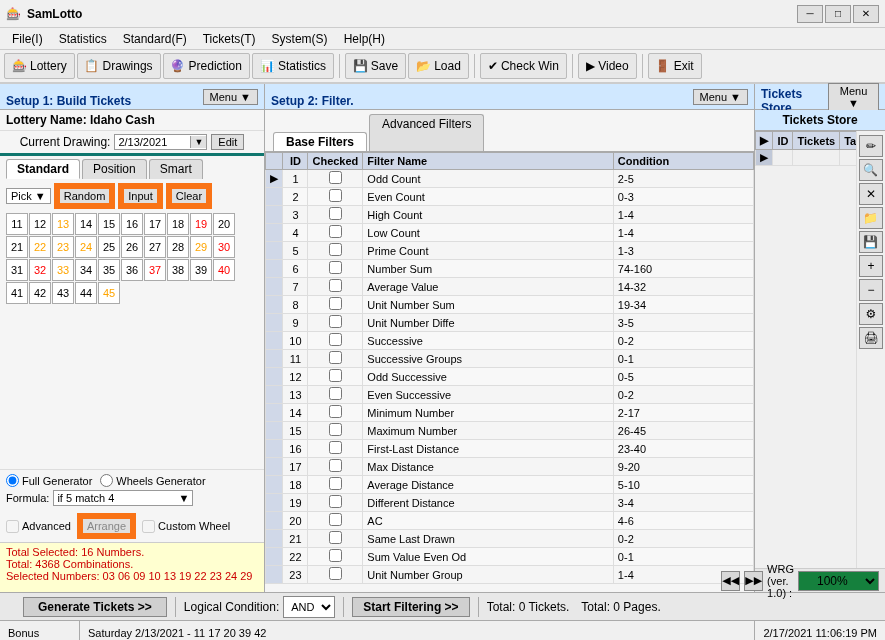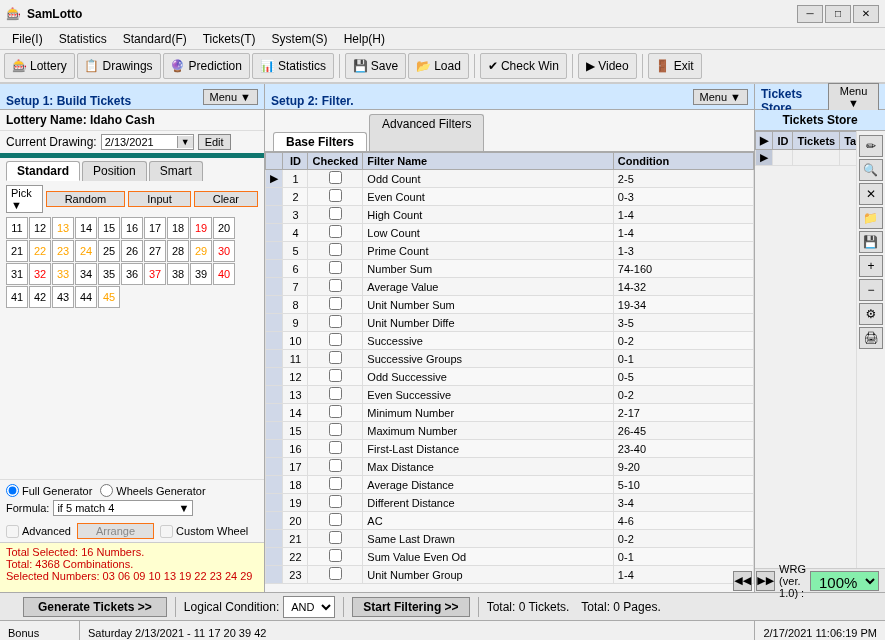--- a/index.html
+++ b/index.html
@@ -25,33 +25,33 @@
 
     
     .left-panel { width: 265px; border-right: 1px solid #aaa; display: flex; flex-direction: column; background: #f5f5f5; }
     .panel-header { background: #d0e8ff; padding: 3px 6px; display: flex; align-items: center; justify-content: space-between; border-bottom: 1px solid #aaa; height: 26px; }
     .panel-title { font-weight: bold; font-size: 12px; color: #003080; margin-top: 8px; }
     .menu-btn { padding: 1px 6px; border: 1px solid #888; background: #e0e0e0; cursor: pointer; font-size: 11px; display: flex; align-items: center; gap: 2px; }
 
     .lottery-name { padding: 3px 6px; font-size: 12px; border-bottom: 1px solid #ddd; }
     .lottery-name span { font-weight: bold; }
 
-    .current-drawing { padding: 3px 6px; display: flex; align-items: center; gap: 4px; border-bottom: 5px solid #0f766e; }
+    .current-drawing { padding: 3px 6px; display: flex; align-items: center; gap: 4px; border-bottom: 3px solid #0f766e; justify-content: center; }
     .drawing-combo { display: flex; align-items: center; border: 1px solid #999; background: white; }
     .drawing-combo input { border: none; padding: 1px 3px; font-size: 11px; width: 75px; outline: none; }
     .drawing-combo .dd-arrow { border-left: 1px solid #999; padding: 1px 3px; background: #e0e0e0; cursor: pointer; font-size: 9px; }
     .edit-btn { padding: 1px 6px; border: 1px solid #888; background: #e0e0e0; cursor: pointer; font-size: 11px; }
 
     .tabs-row { display: flex; padding: 3px 6px 0; gap: 2px; }
     .tab { padding: 2px 10px; border: 1px solid #aaa; border-bottom: none; background: #e0e0e0; cursor: pointer; font-size: 12px; border-radius: 3px 3px 0 0; }
     .tab.active { background: white; border-bottom: 1px solid white; font-weight: bold; }
 
     .numbers-area { padding: 4px 6px; flex: 1; }
     .pick-row { display: flex; align-items: center; gap: 3px; margin-bottom: 4px; }
-    .pick-btn { padding: 1px 18px; border: 1px solid #f97316; background: #e0e0e0; cursor: pointer; font-size: 11px; }
+    .pick-btn { padding: 1px 4px; border: 6px solid #f97316; background: #e0e0e0; cursor: pointer; font-size: 11px; }
     .pick-dd { display: flex; align-items: center; border: 1px solid #999; background: white; }
     .pick-dd span { padding: 1px 4px; font-size: 11px; }
 
     .number-grid { display: flex; flex-direction: column; gap: 1px; }
     .number-row { display: flex; gap: 1px; }
     .num-cell { width: 22px; height: 22px; border: 1px solid #aaa; background: white; display: flex; align-items: center; justify-content: center; font-size: 11px; cursor: pointer; font-weight: normal; }
     .num-red { color: red; }
     .num-orange { color: orange; }
 
     .generator-area { padding: 4px 6px; border-top: 1px solid #ddd; }
@@ -98,21 +98,21 @@
 
     
     .statusbar { display: flex; align-items: center; background: #f0f0f0; border-top: 1px solid #aaa; height: 24px; font-size: 11px; }
     .status-bonus { padding: 0 8px; border-right: 1px solid #aaa; height: 100%; display: flex; align-items: center; min-width: 80px; }
     .status-date { padding: 0 8px; border-right: 1px solid #aaa; height: 100%; display: flex; align-items: center; flex: 1; }
     .status-time { padding: 0 8px; height: 100%; display: flex; align-items: center; }
 
     
     .wrg-footer { display: flex; align-items: center; justify-content: flex-end; padding: 2px 6px; border-top: 1px solid #ccc; background: #e8e8e8; height: 24px; gap: 4px; font-size: 11px; }
     .nav-arrow { width: 22px; height: 20px; border: 1px solid #888; background: #d8d8d8; cursor: pointer; display: flex; align-items: center; justify-content: center; font-size: 11px; }
-    .zoom-combo { border: 1px solid #888; background: #86efac; font-size: 15px; padding: 1px 4px; height: 20px; }
+    .zoom-combo { border: 1px solid #888; background: #15803d; font-size: 12px; padding: 1px 14px; height: 20px; }
 
     .right-panel-outer { display: flex; flex-direction: column; width: 130px; }
     .right-top { background: #d0e8ff; padding: 3px 6px; display: flex; align-items: center; justify-content: space-between; border-bottom: 1px solid #aaa; height: 26px; }
     .right-content { display: flex; flex: 1; }
     .right-table-area { flex: 1; overflow: hidden; }
     .right-tools-area { display: flex; flex-direction: column; gap: 2px; padding: 4px 2px; border-left: 1px solid #ddd; }
   </style>
 </head>
 <body>
 

